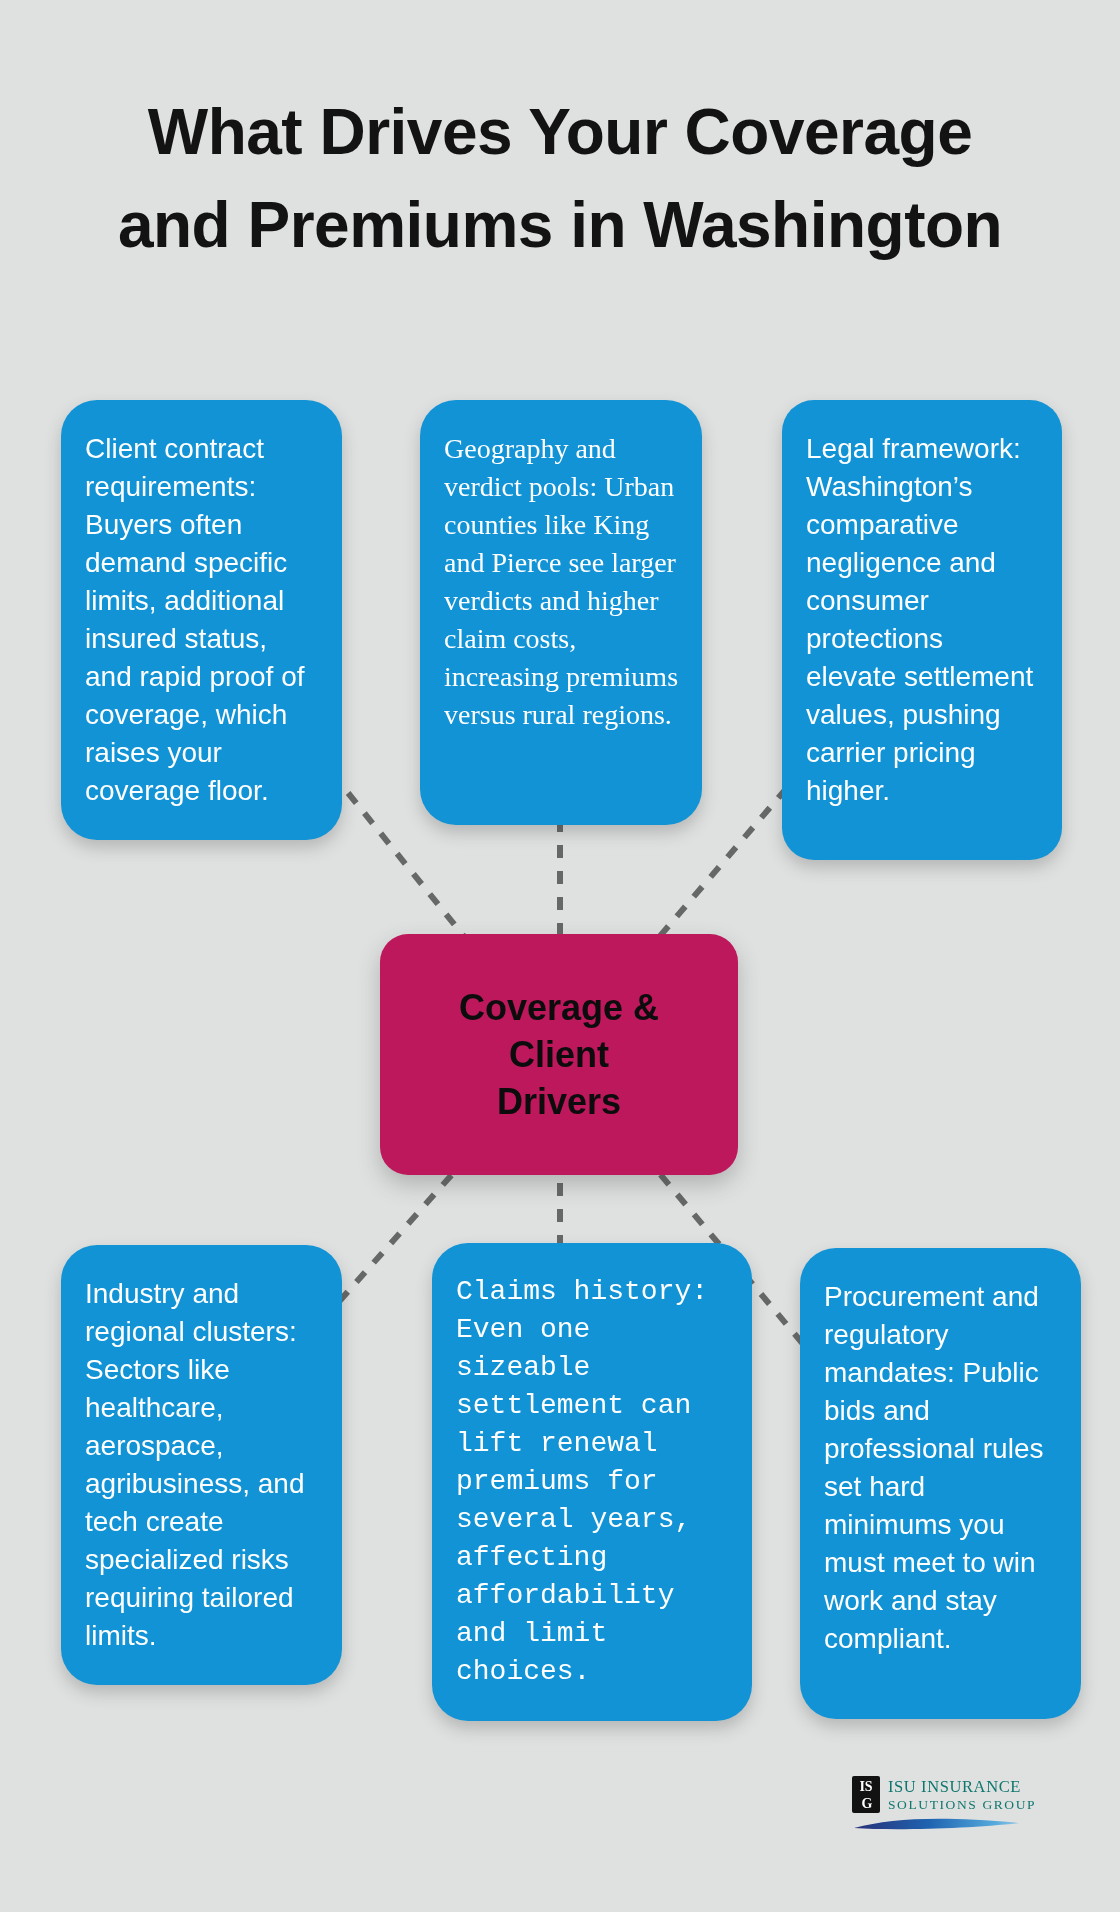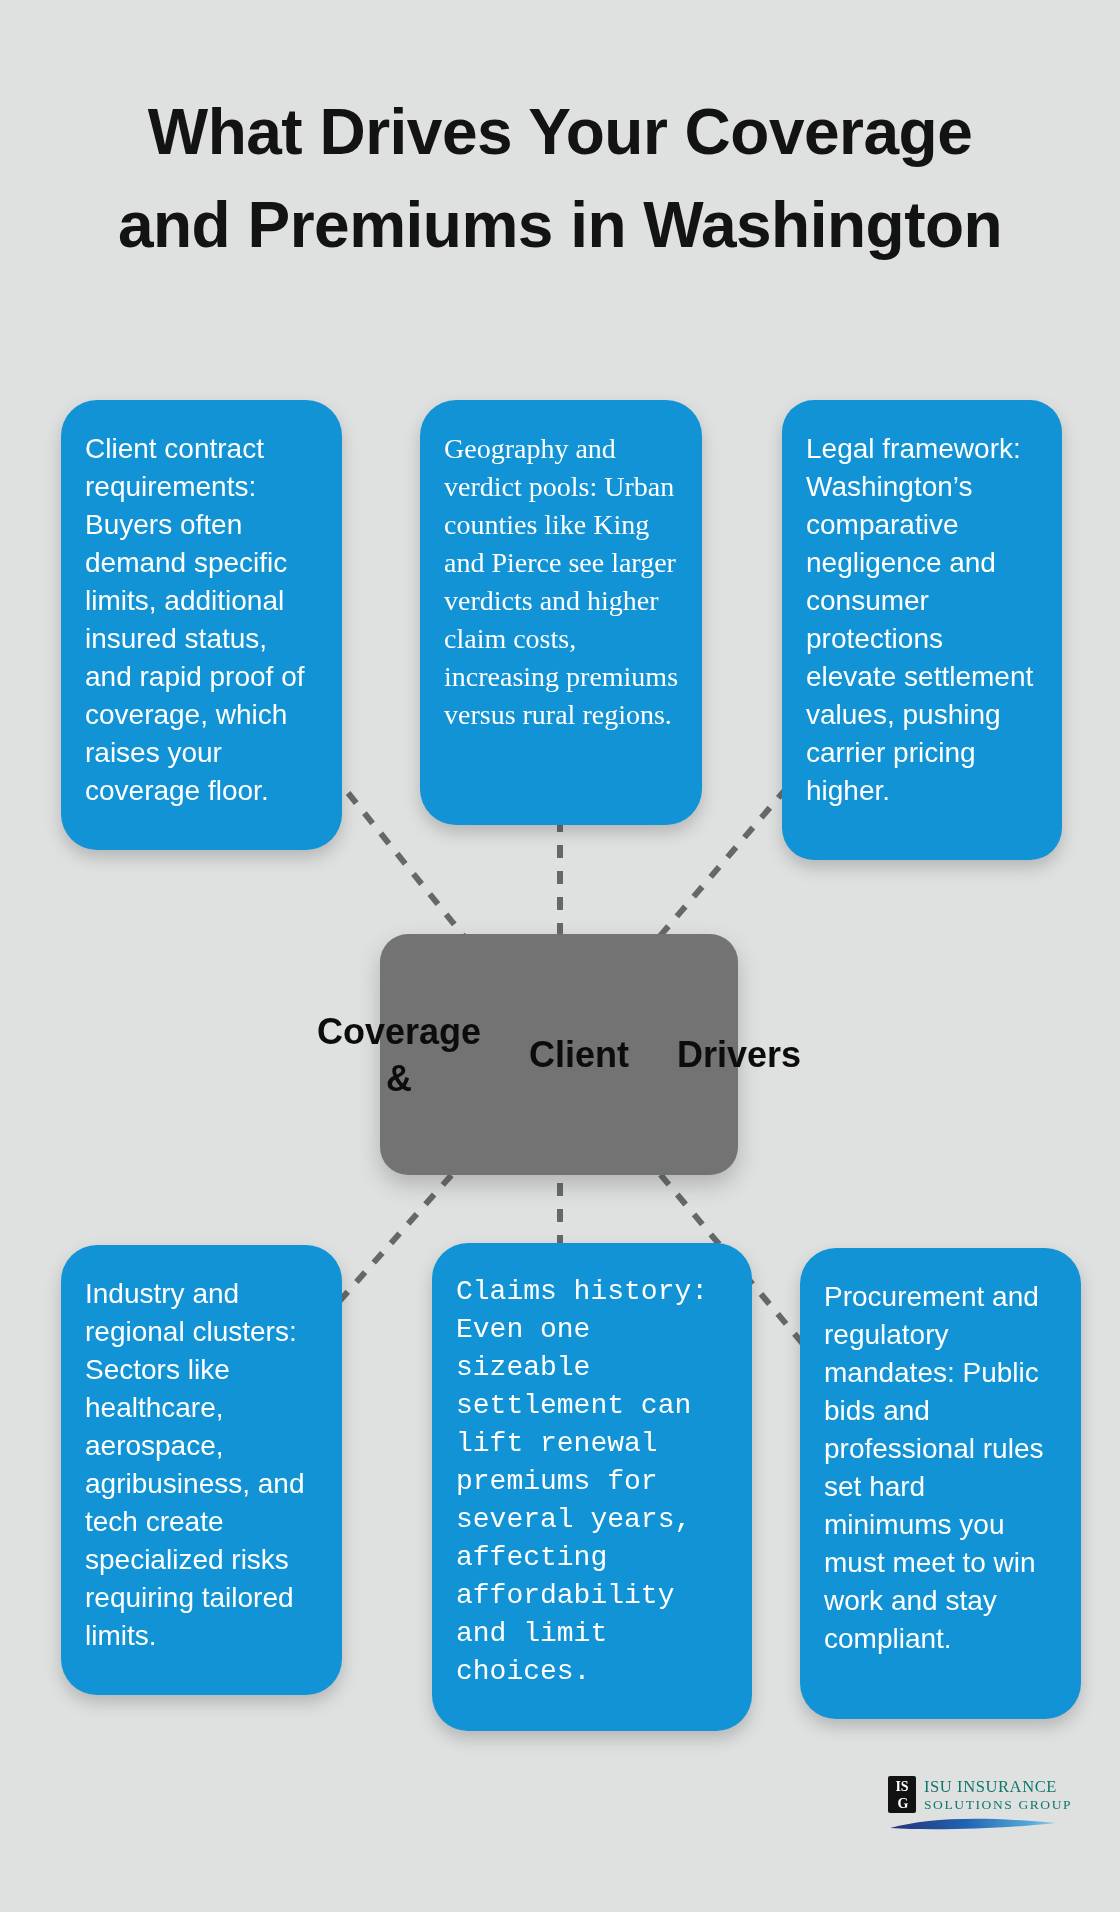--- a/index.html
+++ b/index.html
@@ -34,51 +34,51 @@
     letter-spacing: -0.5px;
   }
   .driver-node {
     position: absolute;
     z-index: 3;
     background: #1193d5;
     border-radius: 36px;
     color: #ffffff;
     font-size: 28px;
     line-height: 38px;
-    padding: 30px 22px 40px 24px;
+    padding: 30px 22px 30px 24px;
     box-sizing: border-box;
     box-shadow: 0 8px 16px rgba(60, 65, 65, 0.25);
   }
   .node-1 { left: 61px;  top: 400px;  width: 281px; min-height: 422px; }
   .node-2 { left: 420px; top: 400px;  width: 282px; min-height: 425px; font-family: Liberation Serif, serif; }
   .node-3 { left: 782px; top: 400px;  width: 280px; min-height: 460px; border-radius: 32px; }
   .node-4 { left: 61px;  top: 1245px; width: 281px; min-height: 425px; }
   .node-5 { left: 432px; top: 1243px; width: 320px; min-height: 427px; font-family: Liberation Mono, monospace; }
   .node-6 { left: 780px; top: 1248px; width: 281px; min-height: 471px; margin-left: 20px; }
   .center-node {
     position: absolute;
     left: 380px; top: 934px;
     width: 358px; height: 241px;
     z-index: 4;
-    background: #737373;
+    background: #be185d;
     border-radius: 28px;
     box-shadow: 0 10px 22px rgba(60, 65, 65, 0.28);
     display: flex;
+    flex-direction: column;
     align-items: center;
     justify-content: center;
     color: #0c0c0c;
     font-size: 36px;
     font-weight: bold;
     line-height: 47px;
     text-align: center;
-    gap: 48px;
   }
   .logo {
     position: absolute;
-    left: 888px; top: 1776px;
+    left: 852px; top: 1776px;
     width: 176px;
     z-index: 3;
   }
   .logo-row {
     display: flex;
     align-items: center;
   }
   .logo-mark {
     width: 28px; height: 37px;
     flex: 0 0 auto;

